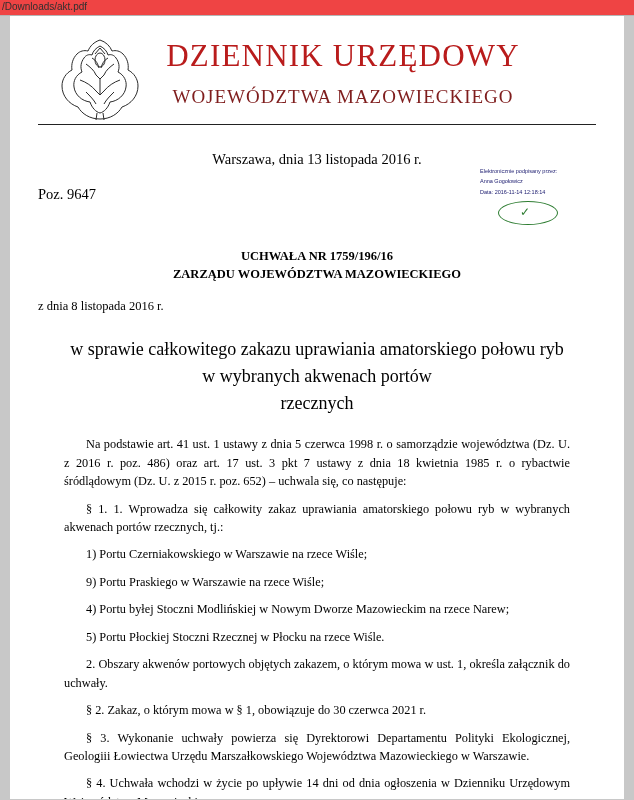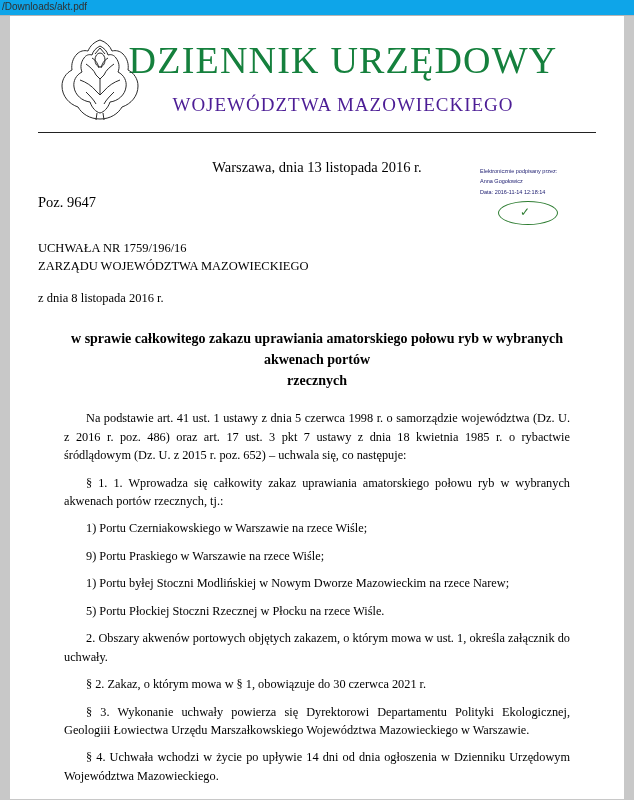--- a/index.html
+++ b/index.html
@@ -8,21 +8,21 @@
     background: #c8c8c8;
   }
   body {
     width: 634px;
     height: 800px;
     overflow: hidden;
     font-family: "Liberation Serif", serif;
   }
   .urlbar {
     height: 16px;
-    background: #0ea5e9;
+    background: #ef4444;
     border-bottom: 1px solid #b5b5b5;
     font-family: "Liberation Sans", sans-serif;
     font-size: 10px;
     color: #303030;
     padding: 1px 0 0 2px;
     box-sizing: border-box;
     white-space: nowrap;
     overflow: hidden;
   }
   .page {
@@ -41,31 +41,31 @@
     text-align: center;
   }
   .eagle {
     position: absolute;
     left: 18px;
     top: 18px;
     width: 88px;
     height: 92px;
   }
   .title-main {
-    font-size: 38px;
+    font-size: 31px;
     letter-spacing: 1.2px;
-    color: #15803d;
+    color: #b91c1c;
     margin: 0 0 0 52px;
     font-weight: normal;
     font-family: "Liberation Serif", serif;
   }
   .title-sub {
     font-size: 19px;
     letter-spacing: 1px;
-    color: #4c1d95;
+    color: #7f1d1d;
     margin: 12px 0 16px 52px;
     font-family: "Liberation Serif", serif;
   }
   .rule {
     border: none;
     border-top: 1px solid #222;
     margin: 12px 0 0 0;
   }
   .placeline {
     text-align: center;
@@ -103,35 +103,35 @@
   }
   .esig .esig-stamp .tick {
     position: absolute;
     left: 40px;
     top: 7px;
     font-size: 12px;
     color: #2e7d32;
     line-height: 1;
   }
   .uchwala {
-    text-align: left;
-    font-weight: normal;
+    text-align: center;
+    font-weight: bold;
     font-size: 12.5px;
-    margin-top: 28px;
+    margin-top: 44px;
     line-height: 1.45;
   }
   .datapod {
     text-align: left;
     font-size: 12.5px;
     margin-top: 16px;
   }
   .wsprawie {
     text-align: center;
-    font-weight: bold;
-    font-size: 14px;
+    font-weight: normal;
+    font-size: 18px;
     margin-top: 22px;
     line-height: 1.5;
     padding: 0 30px;
   }
   .body-text {
     font-size: 12.3px;
     text-align: justify;
     margin-top: 18px;
     line-height: 1.5;
     padding: 0 26px;
@@ -207,21 +207,21 @@
     <span>w sprawie całkowitego zakazu uprawiania amatorskiego połowu ryb w wybranych akwenach portów</span>
     <br>
     <span>rzecznych</span>
   </div>
 
   <div class="body-text">
     <p>Na podstawie art. 41 ust. 1 ustawy z dnia 5 czerwca 1998 r. o samorządzie województwa (Dz. U. z 2016 r. poz. 486) oraz art. 17 ust. 3 pkt 7 ustawy z dnia 18 kwietnia 1985 r. o rybactwie śródlądowym (Dz. U. z 2015 r. poz. 652) – uchwala się, co następuje:</p>
     <p>§ 1. 1. Wprowadza się całkowity zakaz uprawiania amatorskiego połowu ryb w wybranych akwenach portów rzecznych, tj.:</p>
     <p class="item">1) Portu Czerniakowskiego w Warszawie na rzece Wiśle;</p>
     <p class="item">9) Portu Praskiego w Warszawie na rzece Wiśle;</p>
-    <p class="item">1) Portu byłej Stoczni Modlińskiej w Nowym Dworze Mazowieckim na rzece Narew;</p>
+    <p class="item">4) Portu byłej Stoczni Modlińskiej w Nowym Dworze Mazowieckim na rzece Narew;</p>
     <p class="item">5) Portu Płockiej Stoczni Rzecznej w Płocku na rzece Wiśle.</p>
     <p>2. Obszary akwenów portowych objętych zakazem, o którym mowa w ust. 1, określa załącznik do uchwały.</p>
     <p>§ 2. Zakaz, o którym mowa w § 1, obowiązuje do 30 czerwca 2021 r.</p>
     <p>§ 3. Wykonanie uchwały powierza się Dyrektorowi Departamentu Polityki Ekologicznej, Geologiii Łowiectwa Urzędu Marszałkowskiego Województwa Mazowieckiego w Warszawie.</p>
     <p>§ 4. Uchwała wchodzi w życie po upływie 14 dni od dnia ogłoszenia w Dzienniku Urzędowym Województwa Mazowieckiego.</p>
   </div>
 
 </div>
 
 </body></html>

